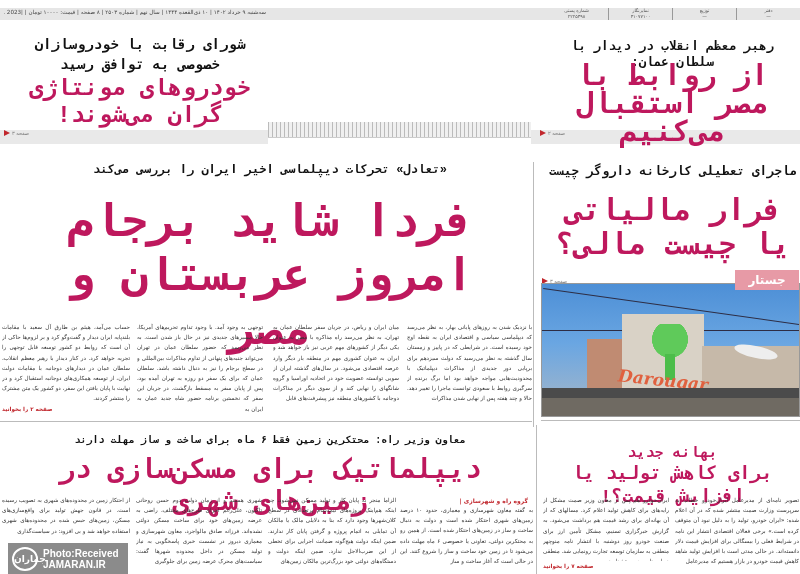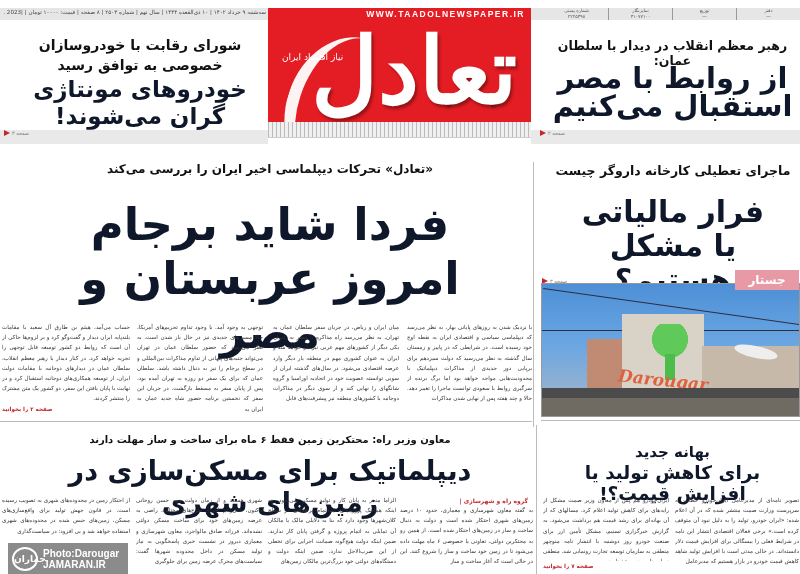--- a/index.html
+++ b/index.html
@@ -21,23 +21,23 @@
   .masthead .url { position: absolute; top: 1px; right: 6px; font-size: 8.5px; font-weight: bold; letter-spacing: 1.5px; color: #fff; font-family: "Liberation Sans", sans-serif; }
   .masthead .logo { position: absolute; right: 14px; top: 8px; font-family: "DejaVu Serif", serif; font-weight: bold; font-size: 92px; color: #fff; direction: rtl; line-height: 110px; text-shadow: 2px 3px 3px rgba(0,0,0,0.35); }
   .masthead .tagline { position: absolute; left: 14px; top: 44px; font-size: 9px; color: #fff; direction: rtl; }
   .masthead .swoosh { position: absolute; left: 18px; top: 28px; width: 120px; height: 150px; border-left: 12px solid #fff; border-radius: 50% 0 0 50%; transform: rotate(18deg); opacity: .95; }
   .ruler { position: absolute; left: 268px; top: 122px; width: 263px; height: 16px; background: repeating-linear-gradient(90deg, #bbb 0 1px, #f0f0f0 1px 4px); border-bottom: 1px solid #ccc; }
   .ruler-band { position: absolute; left: 0; top: 130px; width: 800px; height: 14px; background: #e9e9e9; }
   .ruler-band.right { left: 531px; width: 269px; }
   .ruler-band.left { left: 0; width: 268px; }
 
   
-  .rtl { direction: rtl; text-align: center; }
+  .rtl { direction: rtl; text-align: center; font-family: Liberation Mono, monospace; }
   .kicker { font-weight: bold; color: #111; }
-  .headline { font-weight: bold; color: #0f172a; letter-spacing: -0.5px; }
+  .headline { font-weight: bold; color: #be185d; letter-spacing: -0.5px; }
   .pageref { position: absolute; font-size: 5px; color: #777; display: flex; align-items: center; gap: 2px; }
   .pageref .tri { width: 0; height: 0; border-top: 3px solid transparent; border-bottom: 3px solid transparent; border-left: 6px solid #c1272d; }
 
   
   .tl-kicker { position: absolute; left: 20px; top: 35px; width: 240px; font-size: 14px; line-height: 20px; }
   .tl-head { position: absolute; left: 20px; top: 76px; width: 240px; font-size: 23px; line-height: 27px; }
 
   
   .tr-kicker { position: absolute; left: 550px; top: 38px; width: 245px; font-size: 12.5px; }
   .tr-head { position: absolute; left: 550px; top: 64px; width: 245px; font-size: 29px; line-height: 28px; text-align: center; }
@@ -107,26 +107,20 @@
     <div class="info-box">
         <div>توزیع</div>
         <div>—</div>
       </div>
     <div class="info-box">
         <div>دفتر</div>
         <div>—</div>
       </div>
   </div>
 
-  <div class="masthead">
-    <div class="url">WWW.TAADOLNEWSPAPER.IR</div>
-    <div class="swoosh"></div>
-    <div class="logo">تعادل</div>
-    <div class="tagline">نیاز اقتصاد ایران</div>
-  </div>
   <div class="ruler-band left"></div>
   <div class="ruler-band right"></div>
   <div class="ruler"></div>
 
   <div class="tl-kicker rtl kicker">شورای رقابت با خودروسازان خصوصی به توافق رسید</div>
   <div class="tl-head rtl headline">خودروهای مونتاژی گران می‌شوند!</div>
   <div class="pageref" style="left:4px; top:130px;">
     <span class="tri"></span>
     <span>صفحه ۳</span>
   </div>
@@ -152,21 +146,21 @@
   <div class="col" style="left:2px; top:322px; width:128px; height:80px;">حساب می‌آمد، هیثم بن طارق آل سعید با مقامات بلندپایه ایران دیدار و گفت‌وگو کرد و بر لزوم‌ها حاکی از آن است که روابط دو کشور توسعه قابل توجهی را تجربه خواهد کرد. در کنار دیدار با رهبر معظم انقلاب، سلطان عمان در دیدارهای دوجانبه با مقامات دولت ایران، از توسعه همکاری‌های دوجانبه استقبال کرد و در نهایت با پایان یافتن این سفر، دو کشور یک متن مشترک را منتشر کردند.</div>
   <div class="col" style="left:2px; top:404px; width:128px; height:12px; text-align:left;">
     <span class="more">صفحه ۲ را بخوانید</span>
   </div>
 
   <div class="hrule" style="left:0; top:421px; width:532px;"></div>
 
   <div class="side-kicker rtl kicker">ماجرای تعطیلی کارخانه داروگر چیست</div>
   <div class="side-head rtl headline">
     <div>فرار مالیاتی</div>
-    <div>یا مشکل هستیم؟</div>
+    <div>یا چیست مالی؟</div>
   </div>
   <div class="pageref" style="left:542px; top:278px;">
     <span class="tri"></span>
     <span>صفحه ۳</span>
   </div>
 
   <div class="photo">
     <div class="wire" style="top:22px; transform:rotate(8deg);"></div>
     <div class="wire" style="top:46px;"></div>
     <div class="annex"></div>
@@ -201,18 +195,18 @@
 
   <div class="col" style="left:675px; top:495px; width:124px; height:79px;">تصویر نامه‌ای از مدیرعامل ایران‌خودرو خطاب به سرپرست وزارت صمت منتشر شده که در آن اعلام شده: «ایران خودرو، تولید را به دلیل نبود آن متوقف کرده است.» برخی فعالان اقتصادی انتشار این نامه در شرایط فعلی را بیسگالی برای افزایش قیمت دلار دانسته‌اند. در حالی مدتی است با افزایش تولید شاهد کاهش قیمت خودرو در بازار هستیم که مدیرعامل</div>
   <div class="col" style="left:543px; top:495px; width:126px; height:66px;">ایران‌خودرو هم پس از معاون وزیر صمت مشکل از رایه‌های برای کاهش تولید اعلام کرد. مسالهای که از آن بهانه‌ای برای رشد قیمت هم برداشت می‌شود. به گزارش خبرگزاری تسنیم، مشکل تأمین ارز برای صنعت خودرو روز دوشنبه با انتشار نامه منوچهر منطقی به سازمان توسعه تجارت رونمایی شد. منطقی در این نامه ضمن هشدار در...</div>
   <div class="col" style="left:543px; top:561px; width:126px; height:12px; text-align:left;">
     <span class="more">صفحه ۷ را بخوانید</span>
   </div>
 
   <div class="watermark">
     <div class="wm-logo">جماران</div>
     <div class="wm-text">
-      <div>Photo:Darougar</div>
+      <div>Photo:Received</div>
       <div>JAMARAN.IR</div>
     </div>
   </div>
 
 </div>
 
 </body></html>

